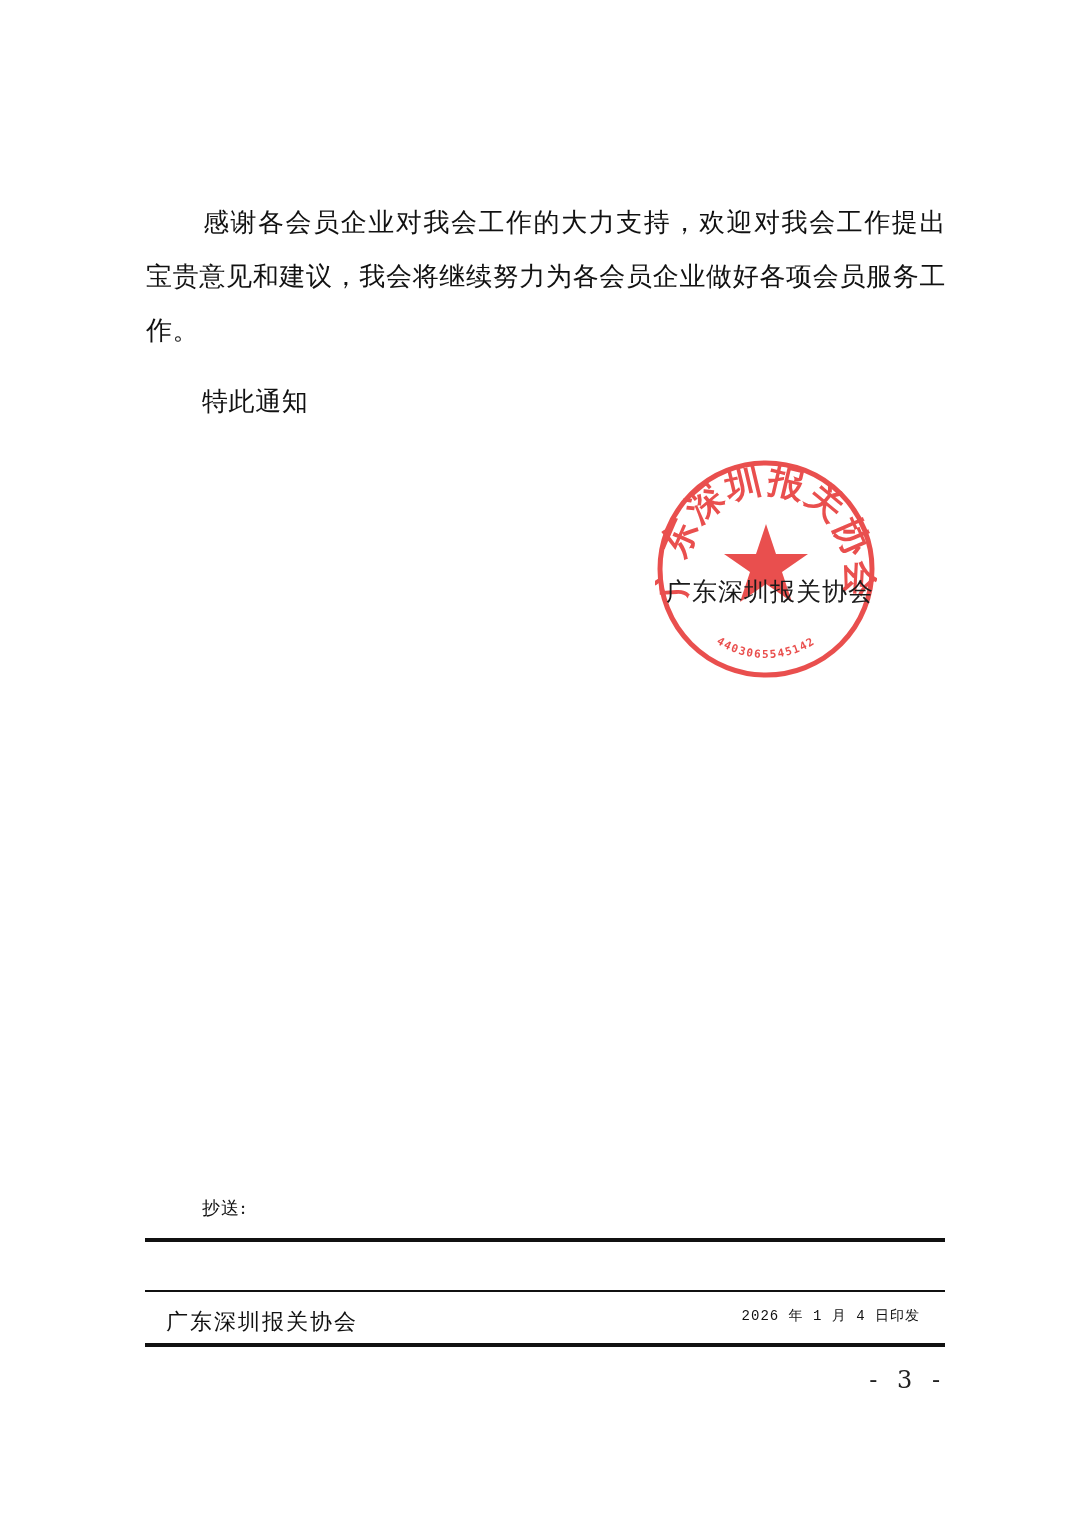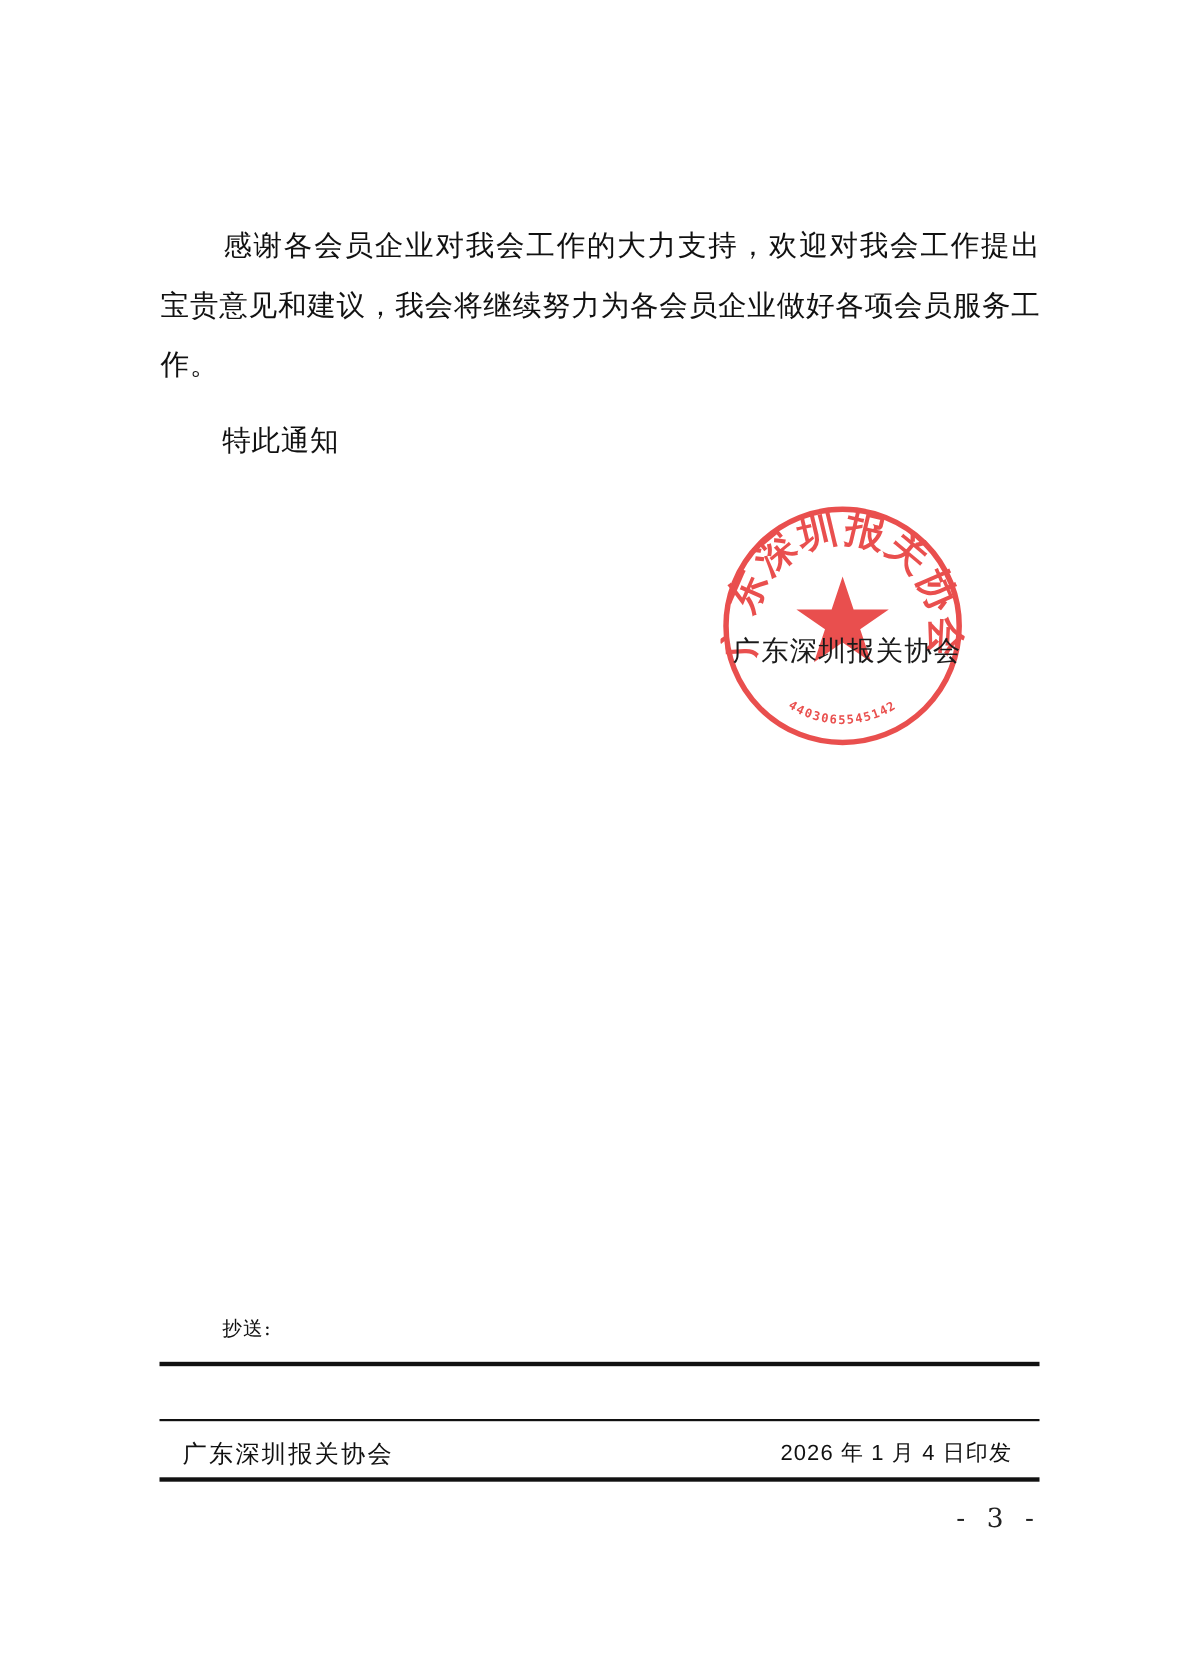--- a/index.html
+++ b/index.html
@@ -1,37 +1,37 @@
 <!DOCTYPE html>
 <html><head>
 <meta charset="utf-8">
 <style>
   html, body { margin: 0; padding: 0; background: #ffffff; }
   body { width: 1080px; height: 1527px; position: relative; overflow: hidden;
          font-family: "DejaVu Sans", "Liberation Sans", sans-serif; color: #111; }
   .para { position: absolute; left: 146px; width: 800px; font-size: 26px; line-height: 54px;
           letter-spacing: 0.6px; margin: 0; font-family: "DejaVu Sans", sans-serif; font-weight: normal; }
   .para .indent { display: inline-block; width: 56px; }
-  .p1 { top: 197px; text-align: justify; }
+  .p1 { top: 197px; text-align: justify; font-family: Liberation Mono, monospace; }
   .p2 { top: 374px; }
   .signature { position: absolute; left: 650px; top: 570px; width: 240px; text-align: center;
                font-family: "DejaVu Serif", "Liberation Serif", serif; font-size: 25px; line-height: 44px; z-index: 3; color: #1a1a1a; }
   .signature .org { letter-spacing: 1px; }
   .signature .date { letter-spacing: 1px; }
   .seal { position: absolute; left: 655px; top: 458px; width: 222px; height: 222px; z-index: 2; opacity: 0.92; }
   .rule { position: absolute; left: 145px; width: 800px; background: #111; }
   .rule.thick-top { top: 1238px; height: 4px; }
   .rule.thin-mid { top: 1290px; height: 2px; }
   .rule.thick-bot { top: 1343px; height: 4px; }
   .cc-label { position: absolute; left: 166px; top: 1196px; font-size: 18px;
               font-family: "DejaVu Serif", "Liberation Serif", serif; letter-spacing: 1px; margin-left: 36px; }
   .issuer { position: absolute; left: 166px; top: 1307px; font-size: 22px;
             font-family: "DejaVu Serif", "Liberation Serif", serif; letter-spacing: 2px; }
-  .issue-date { position: absolute; right: 160px; top: 1307px; font-size: 20px;
-                font-family: Liberation Sans, sans-serif; letter-spacing: 1px; }
+  .issue-date { position: absolute; right: 160px; top: 1307px; font-size: 14px;
+                font-family: Liberation Mono, monospace; letter-spacing: 1px; }
   .page-num { position: absolute; right: 134px; top: 1366px; font-size: 24px;
               font-family: "DejaVu Serif", "Liberation Serif", serif; letter-spacing: 6px; color: #222; }
 </style>
 </head>
 <body>
 
 <div>
 
   <p class="para p1"><span class="indent"></span><span>感谢各会员企业对我会工作的大力支持，欢迎对我会工作提出宝贵意见和建议，我会将继续努力为各会员企业做好各项会员服务工作。</span></p>
 

